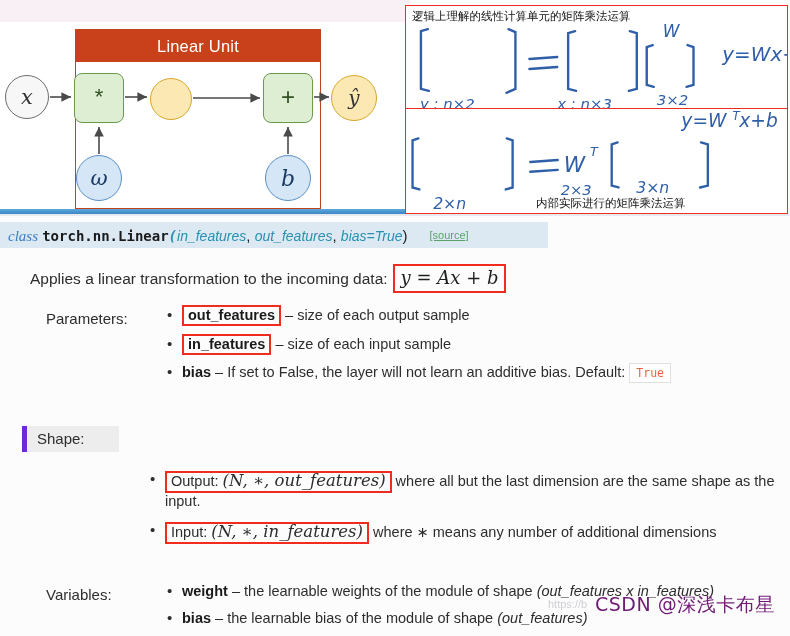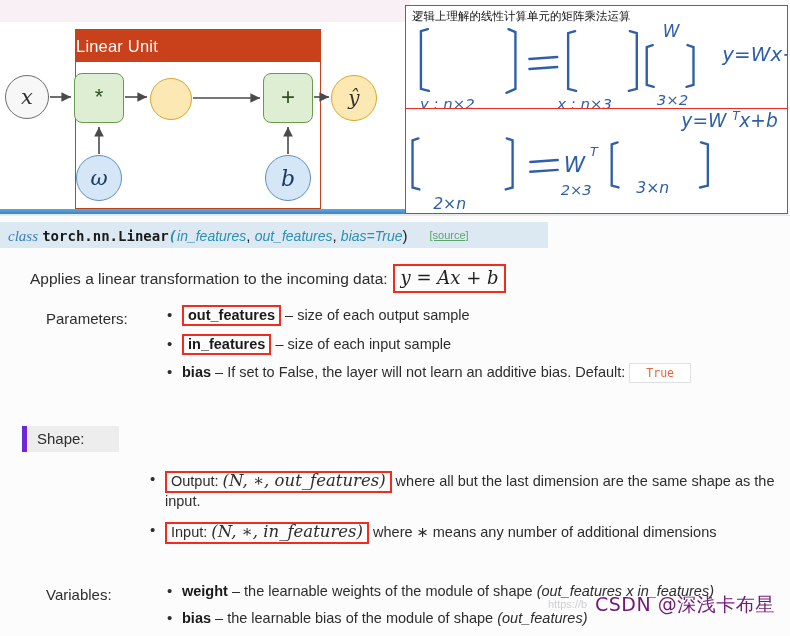--- a/index.html
+++ b/index.html
@@ -14,21 +14,21 @@
   #top-zone{position:absolute;left:0;top:0;width:790px;height:218px;}
 
   
   .pink-strip{position:absolute;left:0;top:0;width:410px;height:22px;background:#f9f0f5;}
   .white-diagram-bg{position:absolute;left:0;top:22px;width:410px;height:192px;background:#ffffff;}
 
   
   .lu-frame{position:absolute;left:75px;top:29px;width:246px;height:180px;
             border:1.6px solid #c0431b;background:#ffffff;box-sizing:border-box;}
   .lu-header{position:absolute;left:0;top:0;width:100%;height:32px;background:#c9411a;
-             color:#fff;font-size:16.5px;text-align:left;line-height:32px;letter-spacing:.2px;}
+             color:#fff;font-size:16.5px;text-align:center;line-height:32px;letter-spacing:.2px;}
 
   .node{position:absolute;box-sizing:border-box;display:flex;align-items:center;justify-content:center;}
 
   .circ-x{left:5px;top:75px;width:44px;height:44px;border-radius:50%;
           background:#f7f7f7;border:1.5px solid #6d6d6d;
           font-family:"DejaVu Serif",serif;font-style:italic;font-size:21px;color:#333;}
   .box-mul{left:74px;top:73px;width:50px;height:50px;border-radius:8px;
            background:#ddeed3;border:1.8px solid #6a9a4e;font-size:22px;color:#2f4f20;padding-bottom:2px;}
   .circ-mid{left:150px;top:78px;width:42px;height:42px;border-radius:50%;
             background:#fce8b2;border:1.6px solid #d7a72c;}
@@ -84,21 +84,21 @@
   .shape-label{position:absolute;left:22px;top:208px;font-size:15px;color:#2d2d2d;
                background:#ededed;border-left:5px solid #6d28d9;padding:4px 34px 5px 10px;}
 
   ul.doclist{position:absolute;margin:0;padding:0;list-style:none;}
   ul.doclist li{position:relative;padding-left:17px;margin-bottom:9px;font-size:14.5px;color:#2d2d2d;
                 line-height:1.35;}
   ul.doclist li:before{content:"•";position:absolute;left:2px;top:-1px;font-size:15px;color:#2d2d2d;}
   .pname{font-weight:bold;color:#1a1a1a;}
   .pbox{border:2.5px solid #f02b20;padding:0px 4px 1px 4px;font-weight:bold;color:#1a1a1a;}
   .truebadge{font-family:"DejaVu Sans Mono",monospace;font-size:11.5px;color:#e8653a;
-             background:#fff;border:1px solid #e0e0e0;padding:2px 16px;}
+             background:#fff;border:1px solid #e0e0e0;padding:2px 6px;}
   .mathinline{font-family:"DejaVu Serif",serif;font-style:italic;font-size:16.5px;}
   .mathbox2{border:2.5px solid #f02b20;padding:0px 4px 2px 4px;}
   .ital{font-style:italic;}
 
   .watermark{position:absolute;left:595px;top:592px;font-family:"DejaVu Sans",sans-serif;
              font-size:19px;color:#701a75;white-space:nowrap;letter-spacing:.5px;}
   .watermark-url{position:absolute;left:548px;top:598px;font-size:11px;color:#cfcfd4;}
 </style>
 </head>
 <body>
@@ -158,20 +158,21 @@
         <text x="258" y="26" font-size="17">W</text>
         <text x="318" y="50" font-size="20">y=Wx+b</text>
         <text x="14" y="98" font-size="15">y : n×2</text>
         <text x="152" y="98" font-size="15">x : n×3</text>
         <text x="252" y="94" font-size="15">3×2</text>
       </g>
     </svg>
   </div>
 
   <div class="hw-panel" id="hw-panel-bottom">
+    <div class="cn-caption" style="left:130px;top:87px;">内部实际进行的矩阵乘法运算</div>
     <svg class="hw-svg" viewBox="0 0 383 106">
       <g stroke="#2f5fa8" fill="none" stroke-width="2.4" stroke-linecap="round">
         
       </g>
       <g fill="#2f5fa8" font-family="DejaVu Sans, sans-serif" font-style="italic">
         <text x="278" y="18" font-size="19">y=W</text>
         <text x="330" y="11" font-size="12">T</text>
         <text x="337" y="18" font-size="19">x+b</text>
       </g>
       <g stroke="#2f5fa8" fill="none" stroke-width="2.4" stroke-linecap="round">

